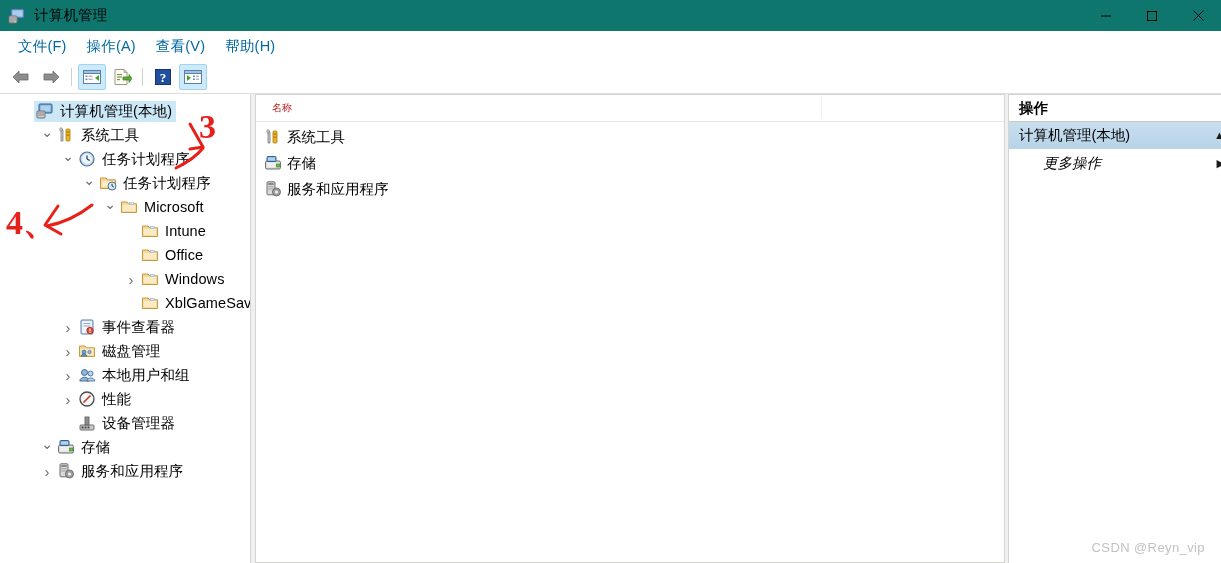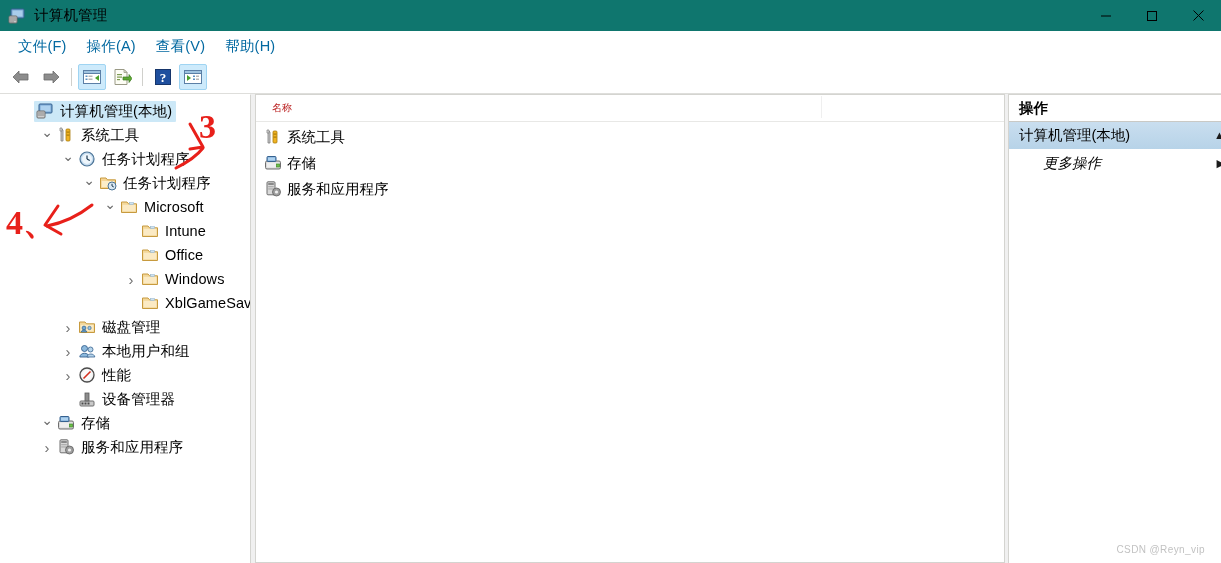--- a/index.html
+++ b/index.html
@@ -287,21 +287,21 @@
     font-weight: bold;
     font-size: 34px;
     line-height: 1;
   }
 
   
   .watermark {
     position: absolute;
     right: 16px;
     bottom: 8px;
-    font-size: 10px;
+    font-size: 13px;
     color: #c2c2c2;
     letter-spacing: 0.4px;
     z-index: 30;
   }
 </style>
 </head>
 <body>
 
 <div class="titlebar">
   <div class="titlebar-icon">
@@ -513,20 +513,36 @@
                 <rect x="9.5" y="4.6" width="4" height="2" fill="#cfe3f2" stroke="#9ab8cf" stroke-width="0.6"></rect>
               </svg></span>
             <span class="tree-label">XblGameSave</span>
           </span>
         </div>
         <div class="tree-row">
           <div style="width: 48px; flex: 0 0 auto;"></div>
           <span class="twisty collapsed"></span>
           <span class="sel">
             <span class="tree-ico"><svg width="18" height="18" viewBox="0 0 18 18">
+                <rect x="3" y="2" width="12" height="14" rx="1" fill="#dfe9f2" stroke="#5b7fa6" stroke-width="1"></rect>
+                <rect x="4.5" y="3.5" width="9" height="11" fill="#f4f8fb"></rect>
+                <rect x="5.5" y="5" width="7" height="1" fill="#8fa9bf"></rect>
+                <rect x="5.5" y="7.5" width="7" height="1" fill="#8fa9bf"></rect>
+                <circle cx="12" cy="12.5" r="3.2" fill="#e14b3b" stroke="#9e2b1e" stroke-width="0.8"></circle>
+                <rect x="11.4" y="10.6" width="1.2" height="2.3" fill="#fff"></rect>
+                <rect x="11.4" y="13.6" width="1.2" height="1.1" fill="#fff"></rect>
+              </svg></span>
+            <span class="tree-label">事件查看器</span>
+          </span>
+        </div>
+        <div class="tree-row">
+          <div style="width: 48px; flex: 0 0 auto;"></div>
+          <span class="twisty collapsed"></span>
+          <span class="sel">
+            <span class="tree-ico"><svg width="18" height="18" viewBox="0 0 18 18">
                 <path d="M1.5 4 L7 4 L8.5 5.8 L16.5 5.8 L16.5 14.5 L1.5 14.5 Z" fill="#f3d79a" stroke="#c79a3e" stroke-width="1" stroke-linejoin="round"></path>
                 <rect x="2.6" y="6.8" width="12.8" height="6.5" fill="#fbeac4"></rect>
                 <circle cx="6" cy="10" r="1.9" fill="#6fa8d6" stroke="#2f5e86" stroke-width="0.7"></circle>
                 <path d="M3.2 14 C3.5 11.4 8.5 11.4 8.8 14 Z" fill="#6fa8d6" stroke="#2f5e86" stroke-width="0.7"></path>
                 <circle cx="11.5" cy="10" r="1.7" fill="#9ac4e3" stroke="#2f5e86" stroke-width="0.6"></circle>
               </svg></span>
             <span class="tree-label">磁盘管理</span>
           </span>
         </div>
         <div class="tree-row">

